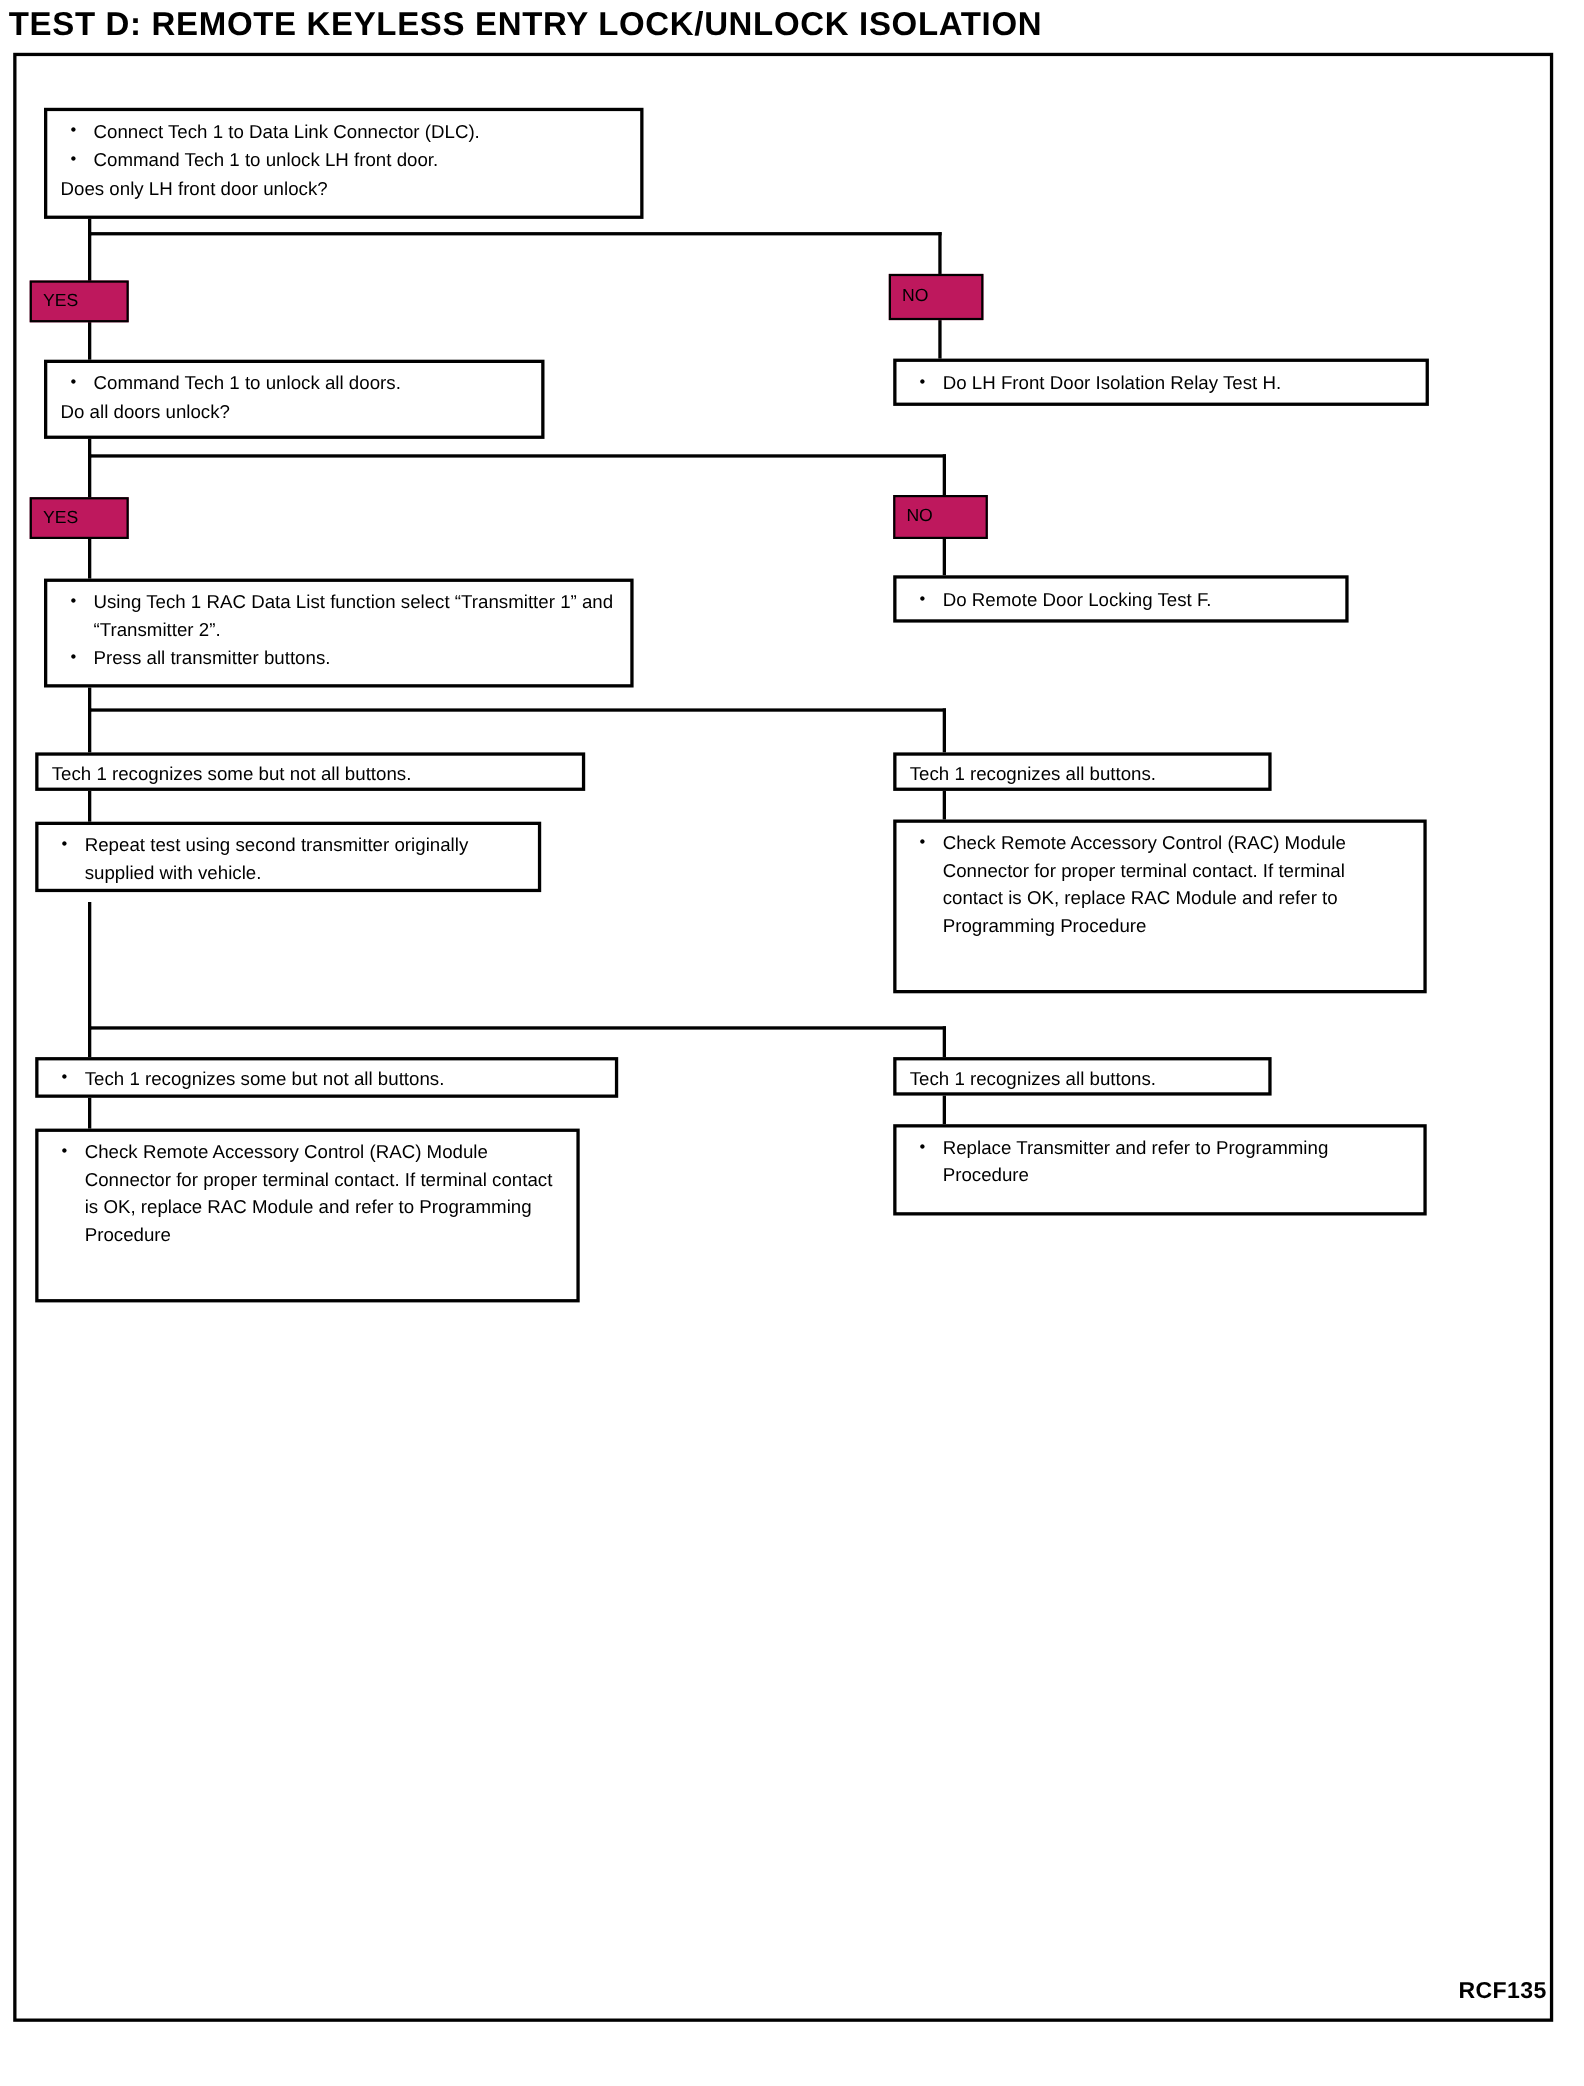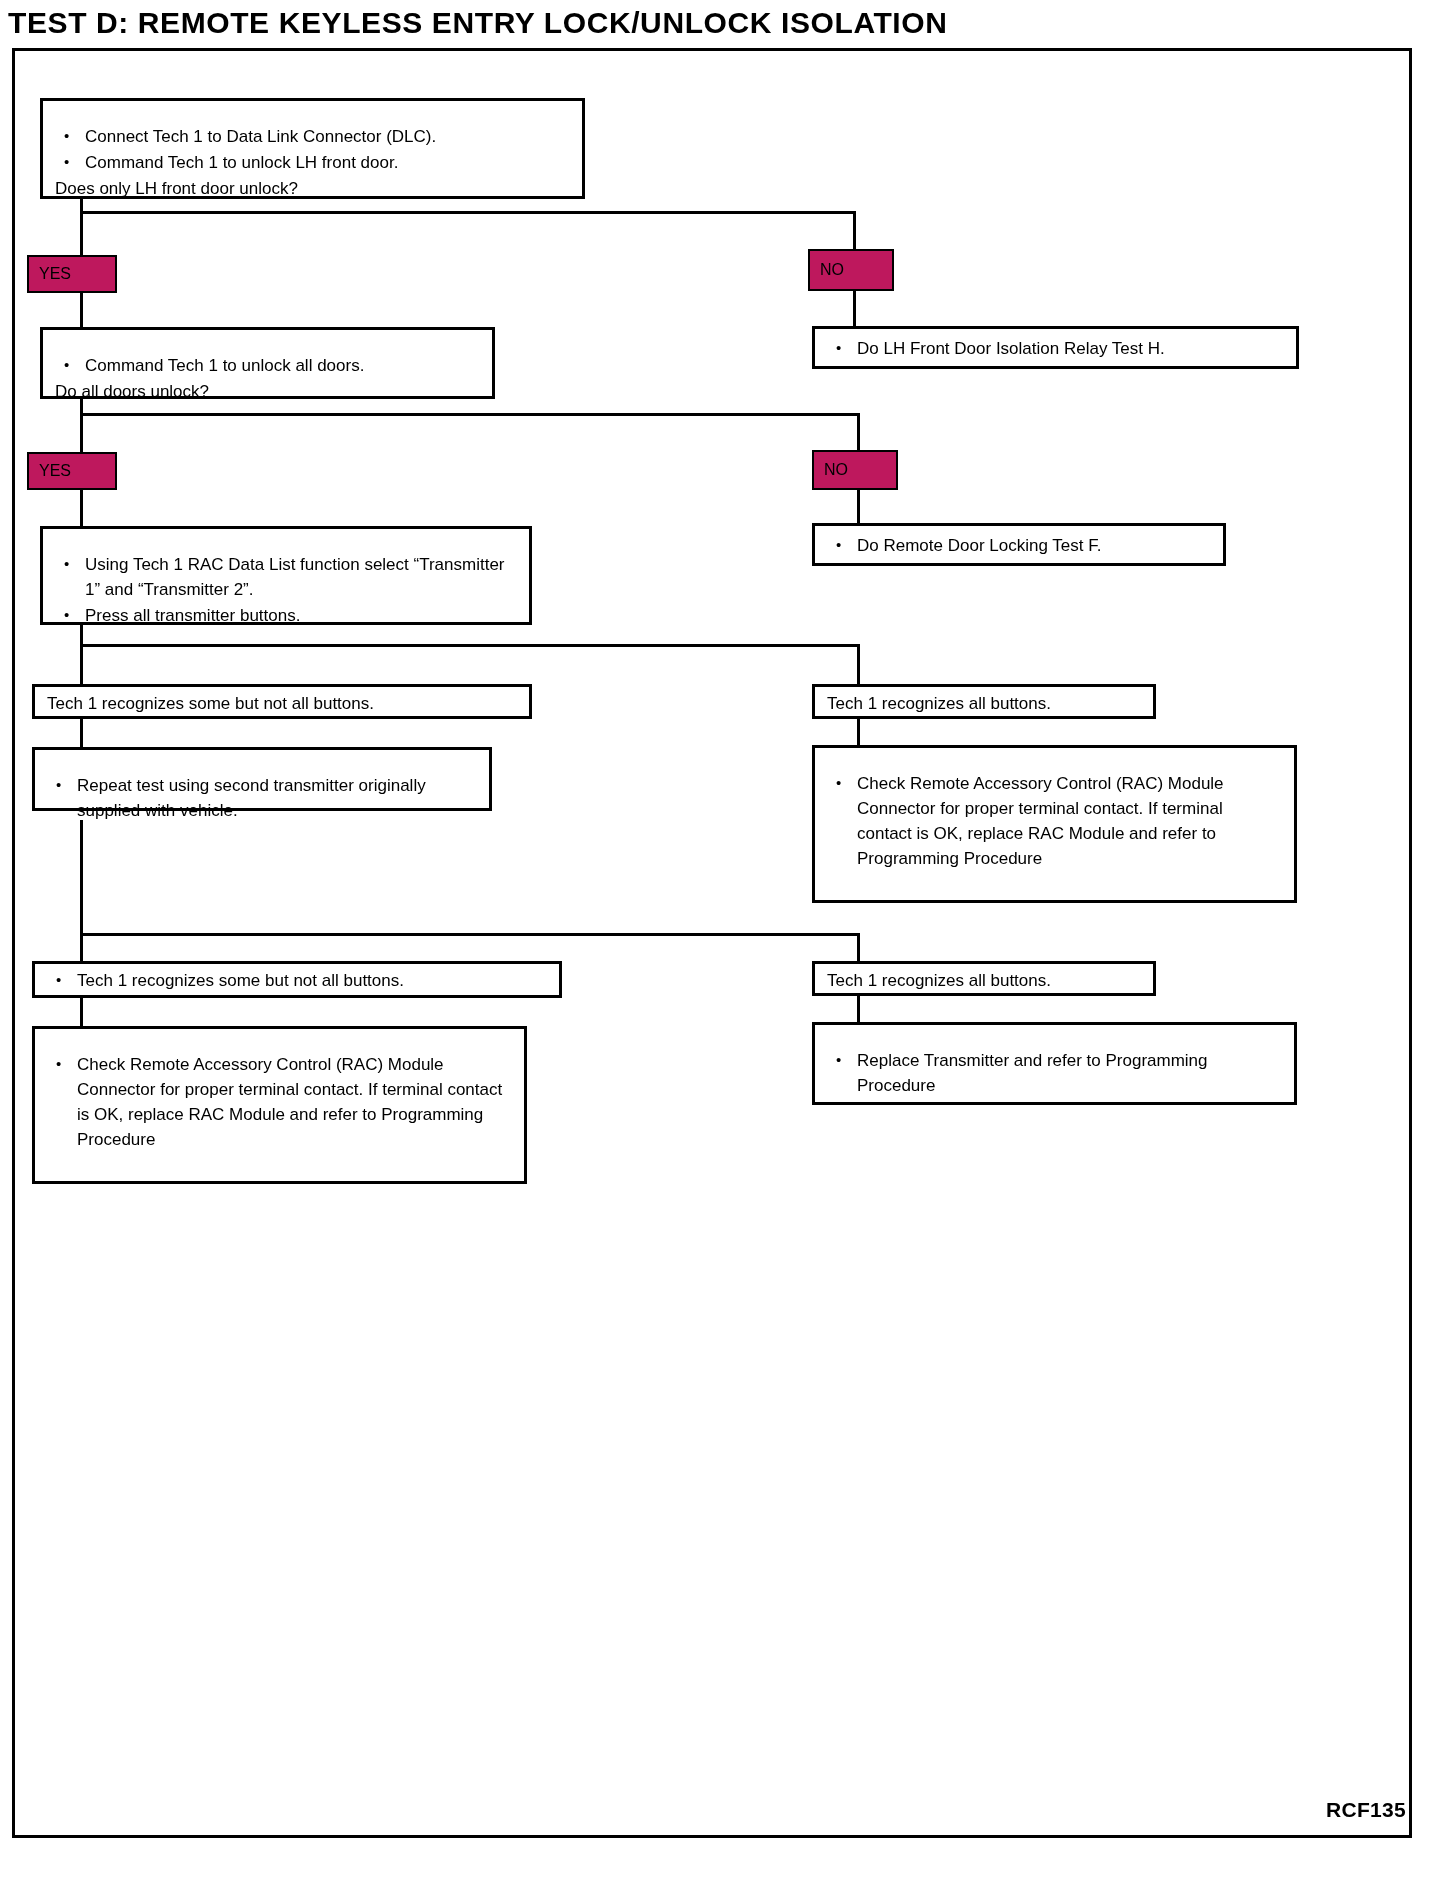--- a/index.html
+++ b/index.html
@@ -44,21 +44,21 @@
     border: 2px solid #000;
     background: #fff;
     box-sizing: border-box;
     font-size: 17px;
     line-height: 25px;
     z-index: 3;
   }
   .node.thick { border-width: 3px; }
 
   .node-inner {
-    padding: 23px 12px 9px 12px;
+    padding: 6px 12px 9px 12px;
   }
 
   
   .blist {
     list-style: none;
     margin: 0;
     padding: 0;
   }
   .blist li {
     position: relative;
@@ -198,21 +198,21 @@
 </div>
 
 <div class="taglabel" style="left:27px; top:452px; width:90px; height:38px;">
   <span>YES</span>
 </div>
 
 <div class="taglabel" style="left:812px; top:450px; width:86px; height:40px;">
   <span>NO</span>
 </div>
 
-<div class="node thick" style="left:40px; top:526px; width:492px; height:99px;">
+<div class="node thick" style="left:40px; top:526px; width:536px; height:99px;">
   <div class="node-inner">
     <ul class="blist">
       <li>Using Tech 1 RAC Data List function select “Transmitter 1” and “Transmitter 2”.</li>
       <li>Press all transmitter buttons.</li>
     </ul>
   </div>
 </div>
 
 <div class="node thick stmt" style="left:812px; top:523px; width:414px; height:43px;">
   <div class="node-inner">

